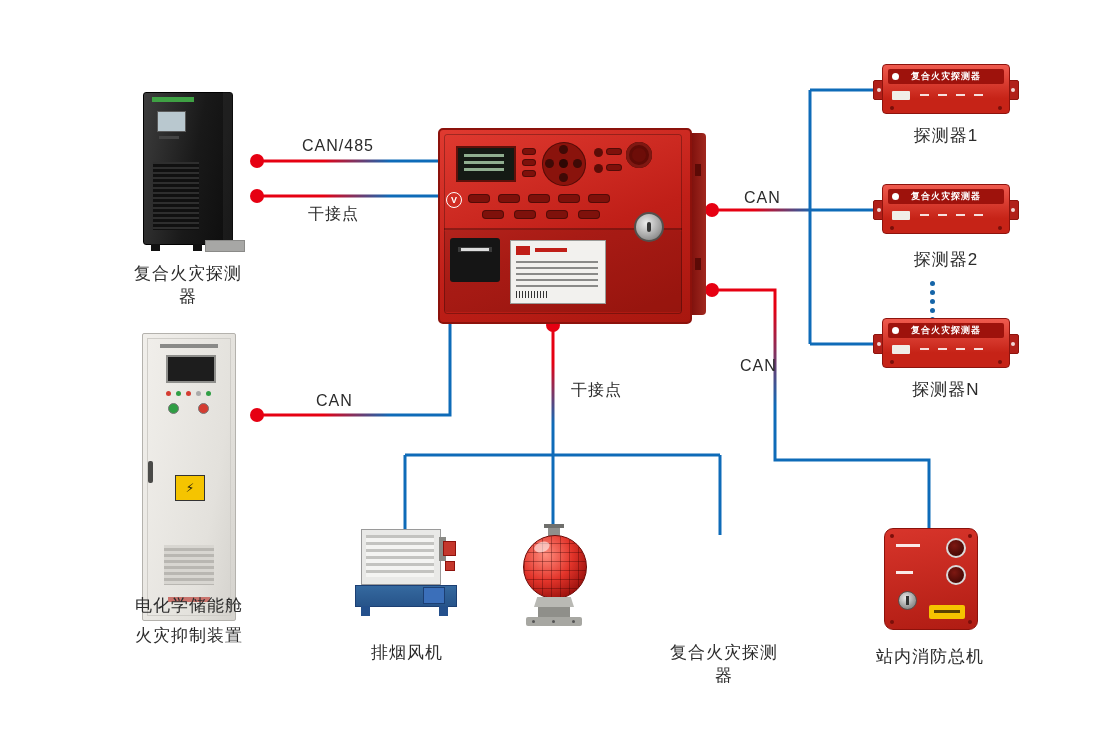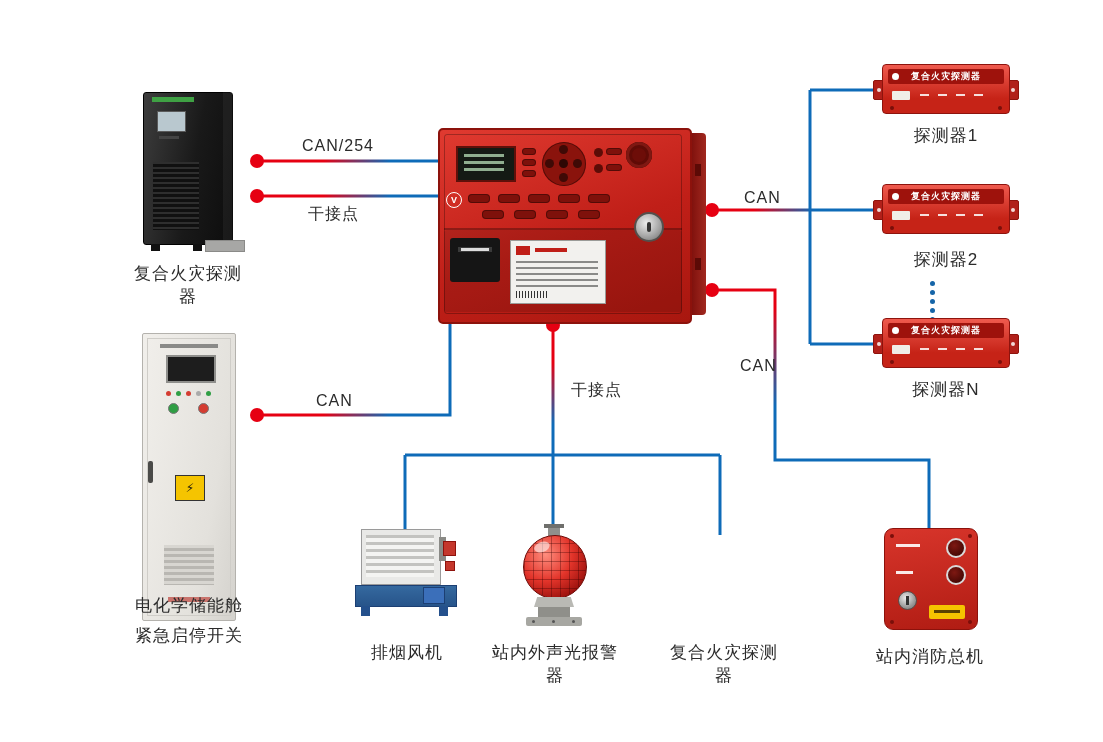--- a/index.html
+++ b/index.html
@@ -189,21 +189,21 @@
 
     <circle cx="257" cy="161" r="7" fill="#e60012"></circle>
     <circle cx="257" cy="196" r="7" fill="#e60012"></circle>
     <circle cx="257" cy="415" r="7" fill="#e60012"></circle>
     <circle cx="553" cy="325" r="7" fill="#e60012"></circle>
     <circle cx="712" cy="210" r="7" fill="#e60012"></circle>
     <circle cx="712" cy="290" r="7" fill="#e60012"></circle>
   </svg>
 
 
-  <div class="line-lbl" style="left:302px;top:137px;">CAN/254</div>
+  <div class="line-lbl" style="left:302px;top:137px;">CAN/485</div>
   <div class="line-lbl" style="left:308px;top:204px;">干接点</div>
   <div class="line-lbl" style="left:316px;top:392px;">CAN</div>
   <div class="line-lbl" style="left:571px;top:380px;">干接点</div>
   <div class="line-lbl" style="left:744px;top:189px;">CAN</div>
   <div class="line-lbl" style="left:740px;top:357px;">CAN</div>
 
   <div class="dev cab-black">
     <div class="body"></div>
     <div class="greenstrip"></div>
     <div class="screen"></div>
@@ -227,21 +227,21 @@
     <div class="ind" style="left:54px;background:#aaa;"></div>
     <div class="ind" style="left:64px;background:#2f9e44;"></div>
     <div class="btn" style="left:26px;background:#2f9e44;"></div>
     <div class="btn" style="left:56px;background:#d43c31;"></div>
     <div class="handle"></div>
     <div class="warn">⚡</div>
     <div class="louvers"></div>
     <div class="botlabel"></div>
   </div>
   <div class="lbl" style="left:134px;top:594px;width:110px;">电化学储能舱</div>
-  <div class="lbl" style="left:134px;top:624px;width:110px;">紧急启停开关</div>
+  <div class="lbl" style="left:134px;top:624px;width:110px;">火灾抑制装置</div>
 
   <div class="dev ctrl">
     <div class="side"></div>
     <div class="hinge h1"></div>
     <div class="hinge h2"></div>
     <div class="face"></div>
     <div class="frame"></div>
     <div class="lcd">
       <i style="top:6px"></i>
         <i style="top:13px"></i>
@@ -385,21 +385,20 @@
     <div class="stem"></div>
     <div class="dome"></div>
     <div class="hl"></div>
     <div class="collar"></div>
     <div class="neck"></div>
     <div class="plate"></div>
     <div class="bolt b1"></div>
     <div class="bolt b2"></div>
     <div class="bolt b3"></div>
   </div>
-  <div class="lbl" style="left:485px;top:641px;width:140px;">站内外声光报警器</div>
 
   <div class="lbl" style="left:669px;top:641px;width:110px;">复合火灾探测器</div>
 
   <div class="dev emg">
     <div class="scrw tl"></div>
     <div class="scrw tr"></div>
     <div class="scrw bl"></div>
     <div class="scrw br"></div>
     <div class="t1"></div>
     <div class="t2"></div>

